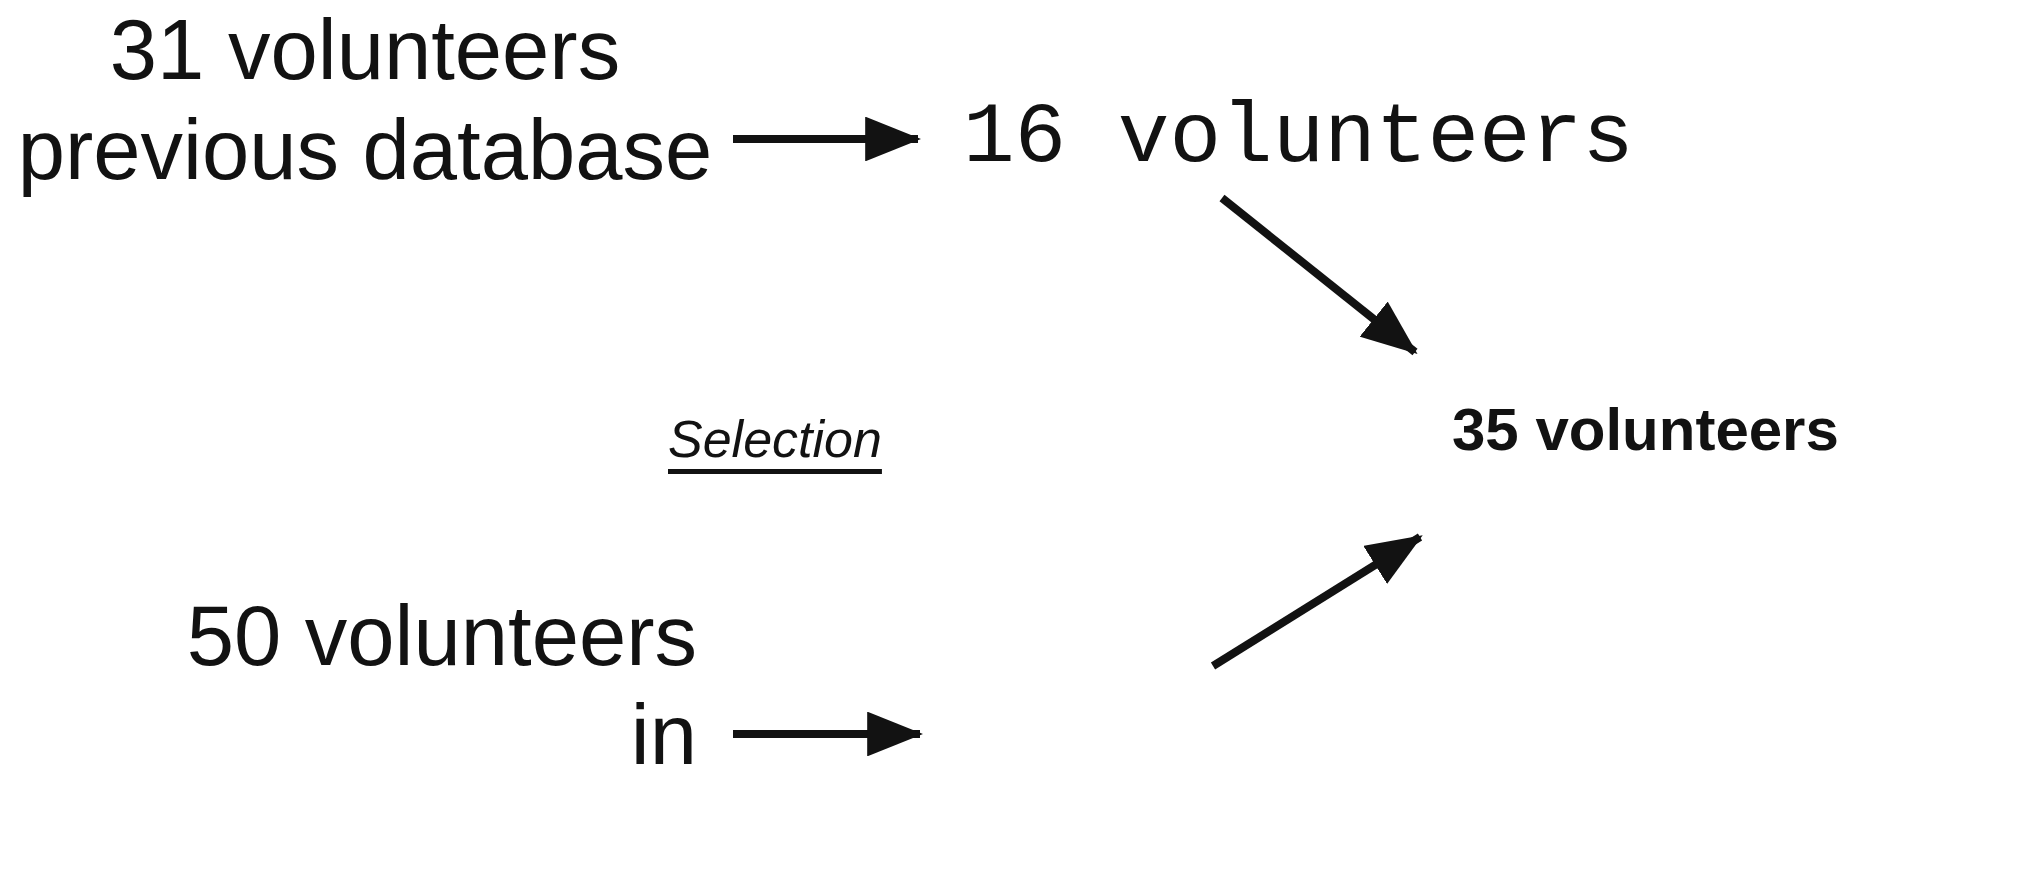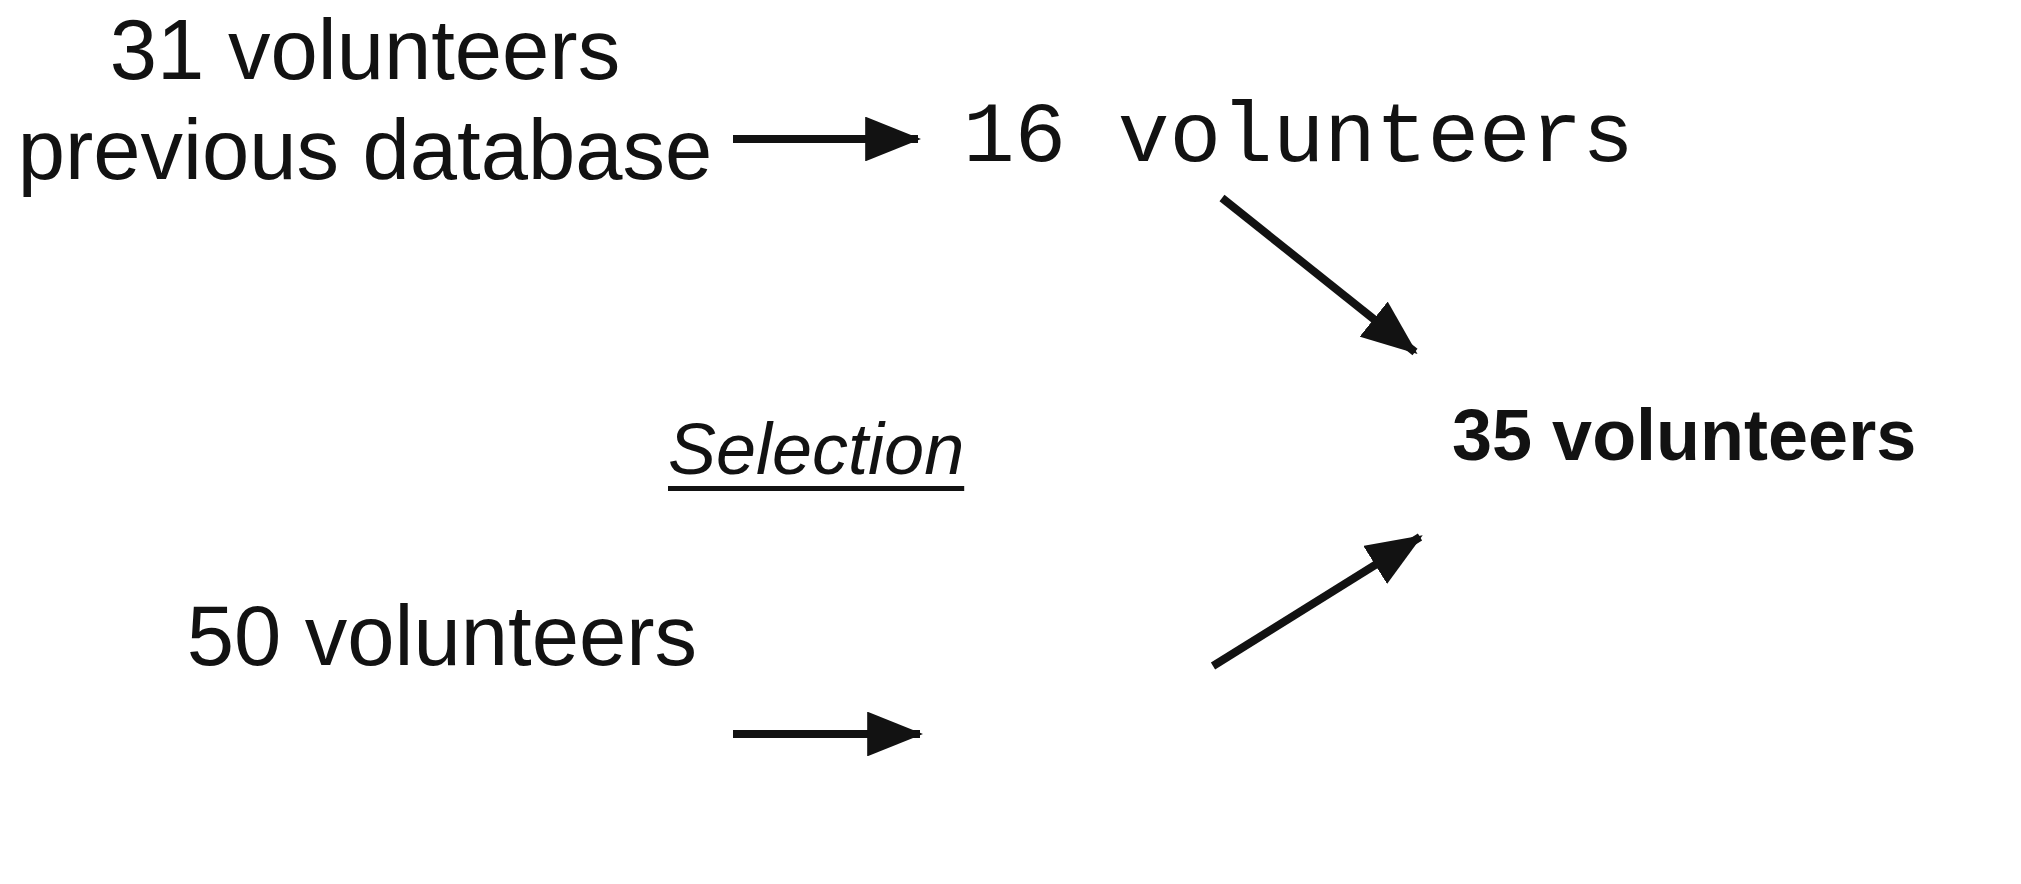--- a/index.html
+++ b/index.html
@@ -25,26 +25,26 @@
     text-align: center;
     font-size: 85px;
     line-height: 100px;
   }
   .single {
     font-size: 86px;
     line-height: 1.05;
     font-family: Liberation Mono, monospace;
   }
   .total {
-    font-size: 72px;
+    font-size: 60px;
     font-weight: bold;
     line-height: 1.05;
   }
   .process {
-    font-size: 72px;
+    font-size: 52px;
     font-style: italic;
     text-decoration: underline;
     text-underline-offset: 12px;
     text-decoration-thickness: 5px;
     line-height: 1.05;
   }
   svg.arrows {
     position: absolute;
     left: 0;
     top: 0;
@@ -73,20 +73,21 @@
     <line x1="1213" y1="666" x2="1420" y2="537" marker-end="url(#head)"></line>
   </svg>
 
   <div class="node block" style="left:15px; top:0; width:700px;">
     <div>31 volunteers</div>
     <div>previous database</div>
   </div>
 
   <div class="node block" style="left:7px; top:586px; width:690px; line-height:99px;text-align:right;">
     <div>50 volunteers</div>
+    <div>in</div>
   </div>
 
   <div class="node single" style="left:963px; top:93px;">16 volunteers</div>
 
 
   <div class="node process" style="left:668px; top:412px;">Selection</div>
 
   <div class="node total" style="left:1452px; top:398px;">35 volunteers</div>
 
 </div>

